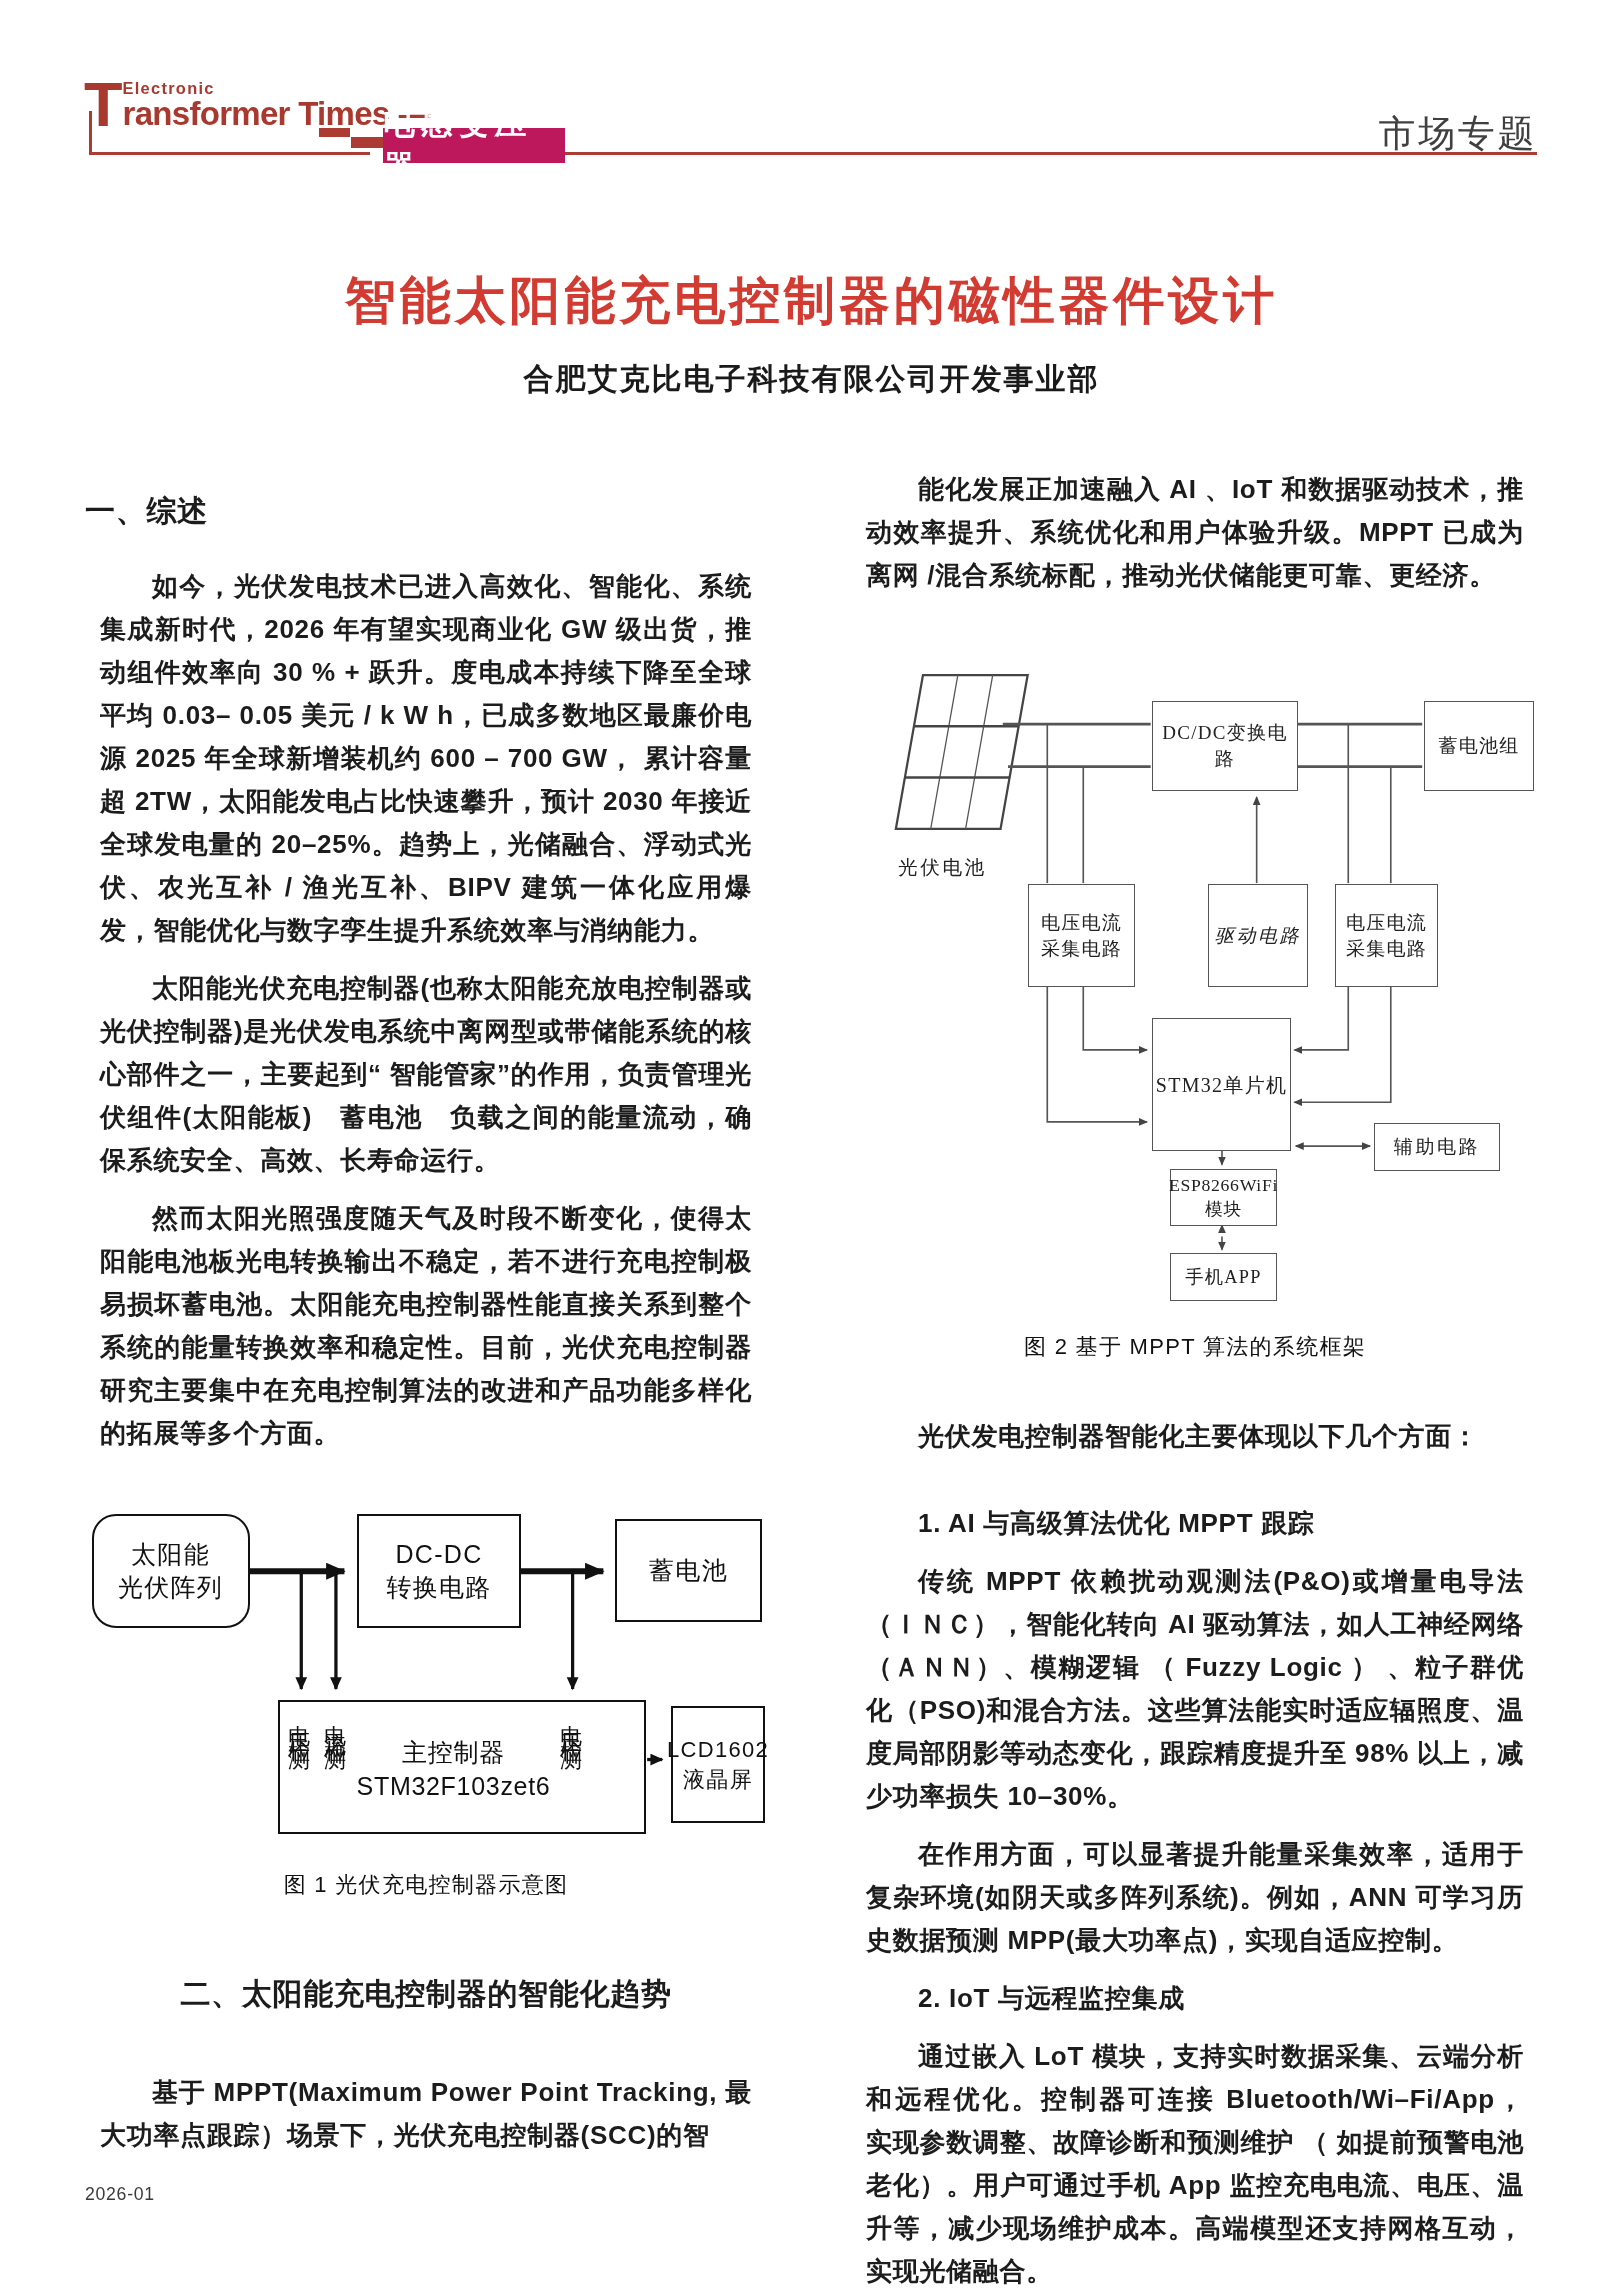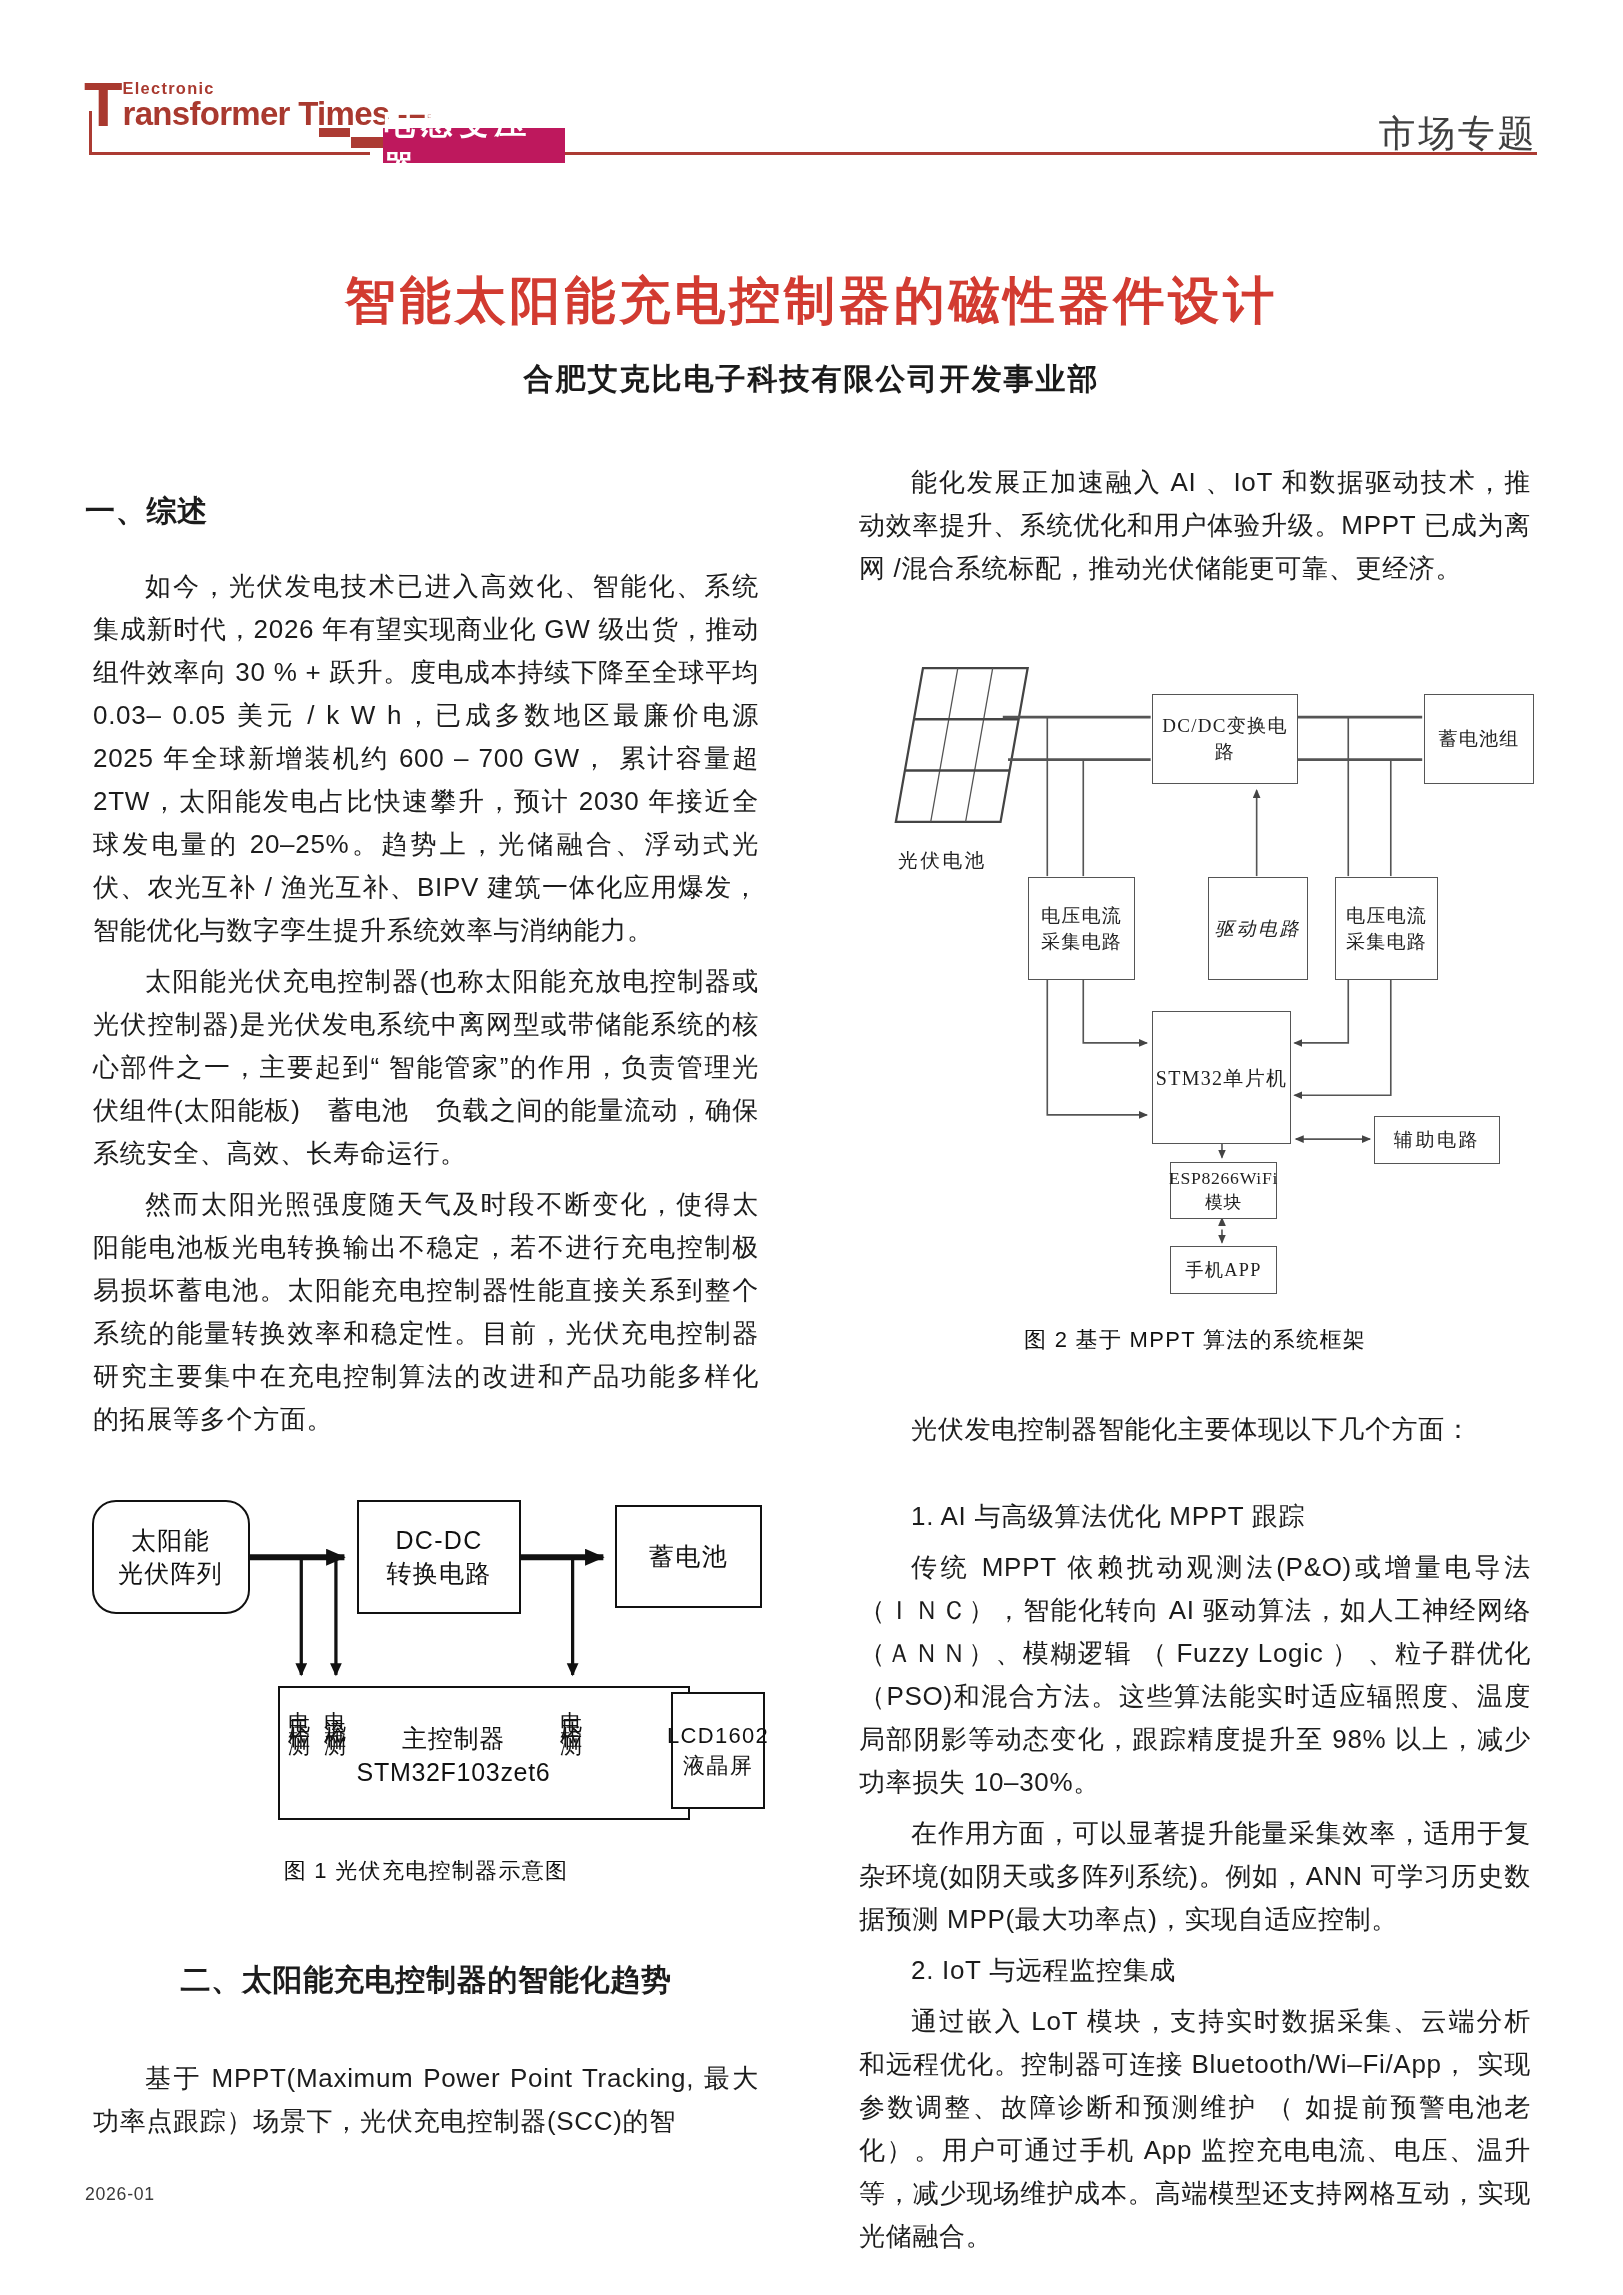--- a/index.html
+++ b/index.html
@@ -39,38 +39,38 @@
   .byline{
     position:absolute;left:0;top:359px;width:100%;
     text-align:center;font-size:30px;font-weight:600;letter-spacing:2px;color:#1a1a1a;
   }
   
   .col{position:absolute;font-size:26px;line-height:43px;letter-spacing:0.7px;text-align:justify;}
   .col-left{left:85px;top:491px;width:682px;}
   .col-right{left:851px;top:453px;width:688px;}
   .sec-heading{font-size:30px;font-weight:700;letter-spacing:0.7px;line-height:39px;margin:0 0 35px 0;text-align:left;}
   .sec-heading2{font-size:30px;font-weight:700;letter-spacing:0.7px;line-height:39px;margin:68px 0 0 0;text-align:center;}
-  .para{margin:8px;text-indent:2em;}
+  .para{margin:15px;text-indent:2em;font-weight:bold;}
   .para-first{margin-top:58px;}
   .para-sub{margin-top:44px;}
   .para-after-fig{margin-top:47px;}
   
   .fig-wrap1{margin-top:43px;}
   .fig-wrap2{margin-top:55px;}
   .fig-caption{margin-top:25px;text-align:center;font-size:22px;letter-spacing:1.3px;color:#111;text-indent:0;}
   .diagram{position:relative;}
   .diagram svg{position:absolute;left:0;top:0;}
   .d1{width:681px;height:340px;}
   .d2{width:687px;height:648px;}
   .f1box{
     position:absolute;border:2.6px solid #111;background:#fff;
     display:flex;flex-direction:column;align-items:center;justify-content:center;
     font-size:25px;line-height:33px;letter-spacing:1.3px;text-align:center;color:#111;
   }
-  .f1main{position:absolute;border:2.6px solid #111;background:#fff;padding-left:44px;}
+  .f1main{position:absolute;border:2.6px solid #111;background:#fff;}
   .vtext{
     position:absolute;writing-mode:vertical-rl;text-orientation:upright;
     font-size:22px;letter-spacing:7.9px;color:#111;line-height:1;
   }
   .f1center{
     position:absolute;left:69px;top:33px;width:209px;text-align:center;
     font-size:25px;line-height:34px;letter-spacing:0.7px;color:#111;text-indent:0;
   }
   .f2box{
     position:absolute;border:1.3px solid #555;background:#fff;

